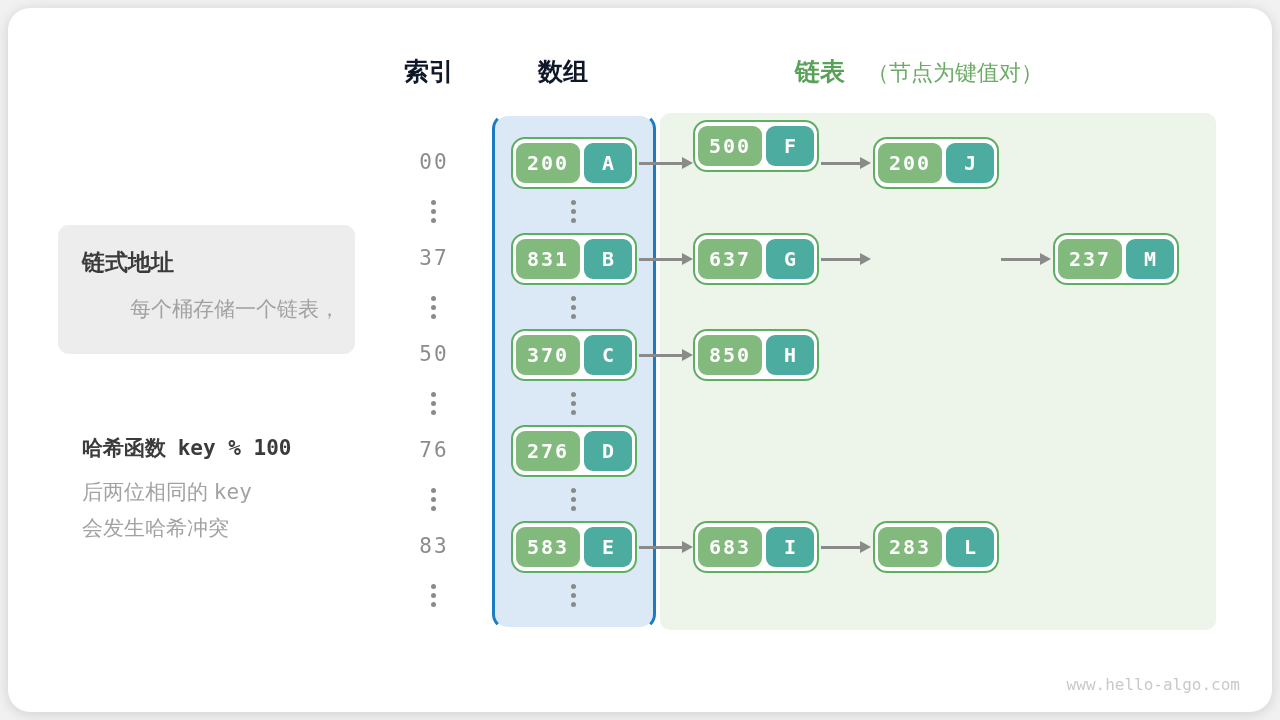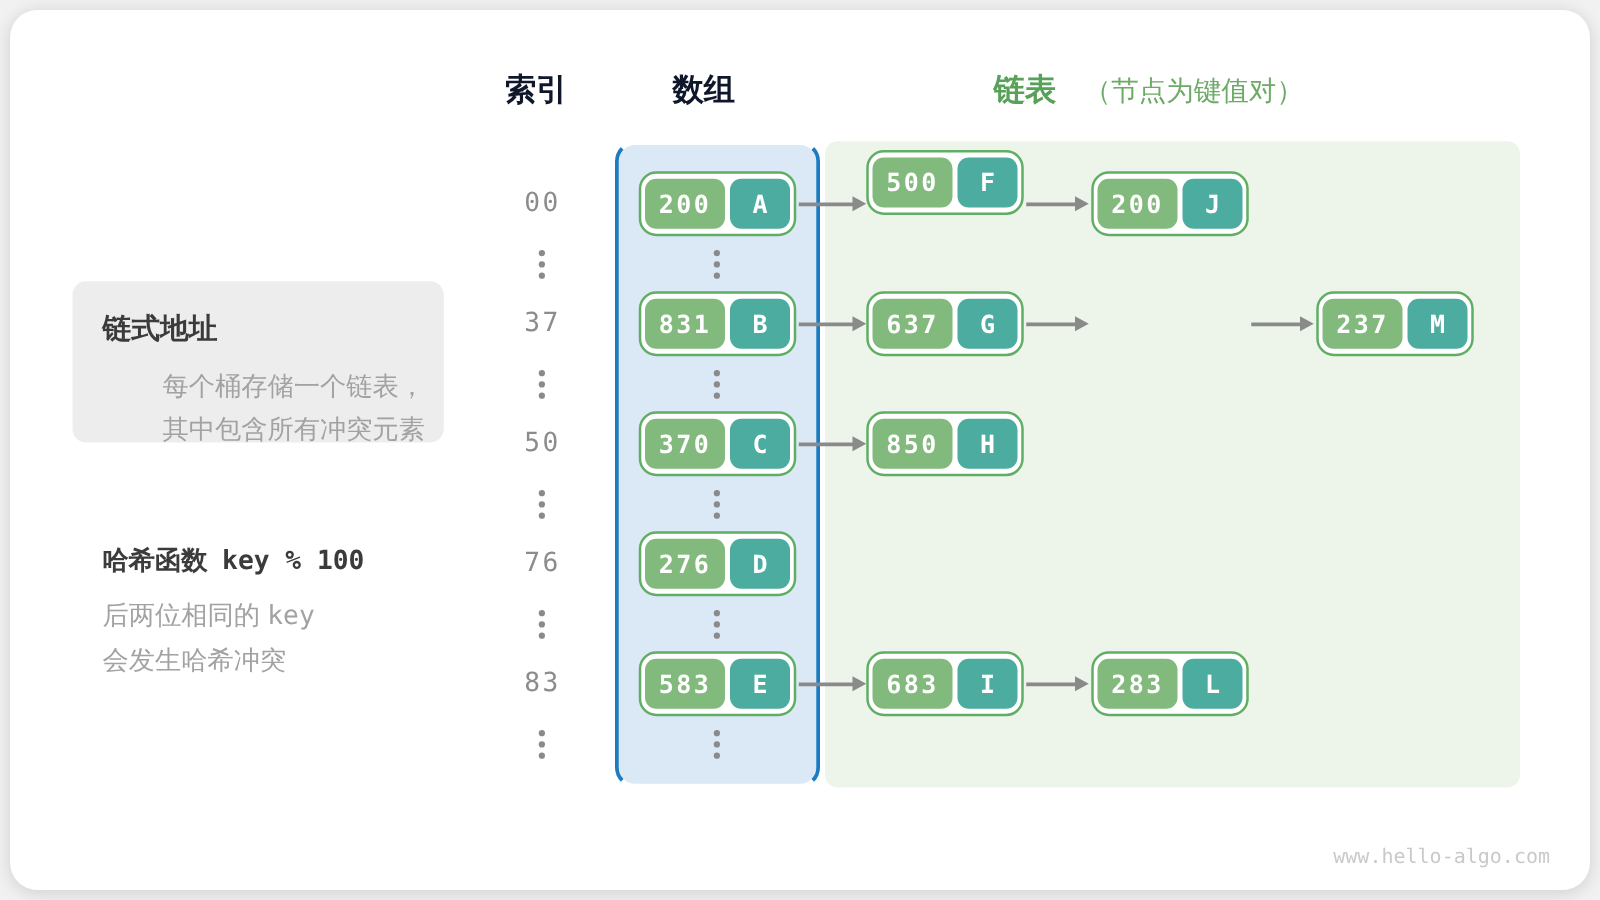--- a/index.html
+++ b/index.html
@@ -123,21 +123,20 @@
 <div class="canvas">
   <div class="card"></div>
 
   <div class="hdr" style="left:404px; top:55px">索引</div>
   <div class="hdr" style="left:538px; top:55px">数组</div>
   <div class="hdr hdr-green" style="left:795px; top:55px"><span>链表</span><span class="note">（节点为键值对）</span></div>
 
   <div class="info-box">
     <div class="info-title">链式地址</div>
     <div class="info-line" style="top:70px">每个桶存储一个链表，</div>
-    <div class="info-line" style="top:104px">其中包含所有冲突元素</div>
   </div>
 
   <div class="hash-title"><span>哈希函数</span>&nbsp;&nbsp;<span class="mono">key % 100</span></div>
   <div class="hash-line" style="top:514px">会发生哈希冲突</div>
   <div class="hash-line" style="top:478px"><span>后两位相同的</span>&nbsp;<span class="mono">key</span></div>
 
   <div class="list-panel"></div>
   <div class="array-col"></div>
 
   <div class="idx" style="top:150px">00</div>

